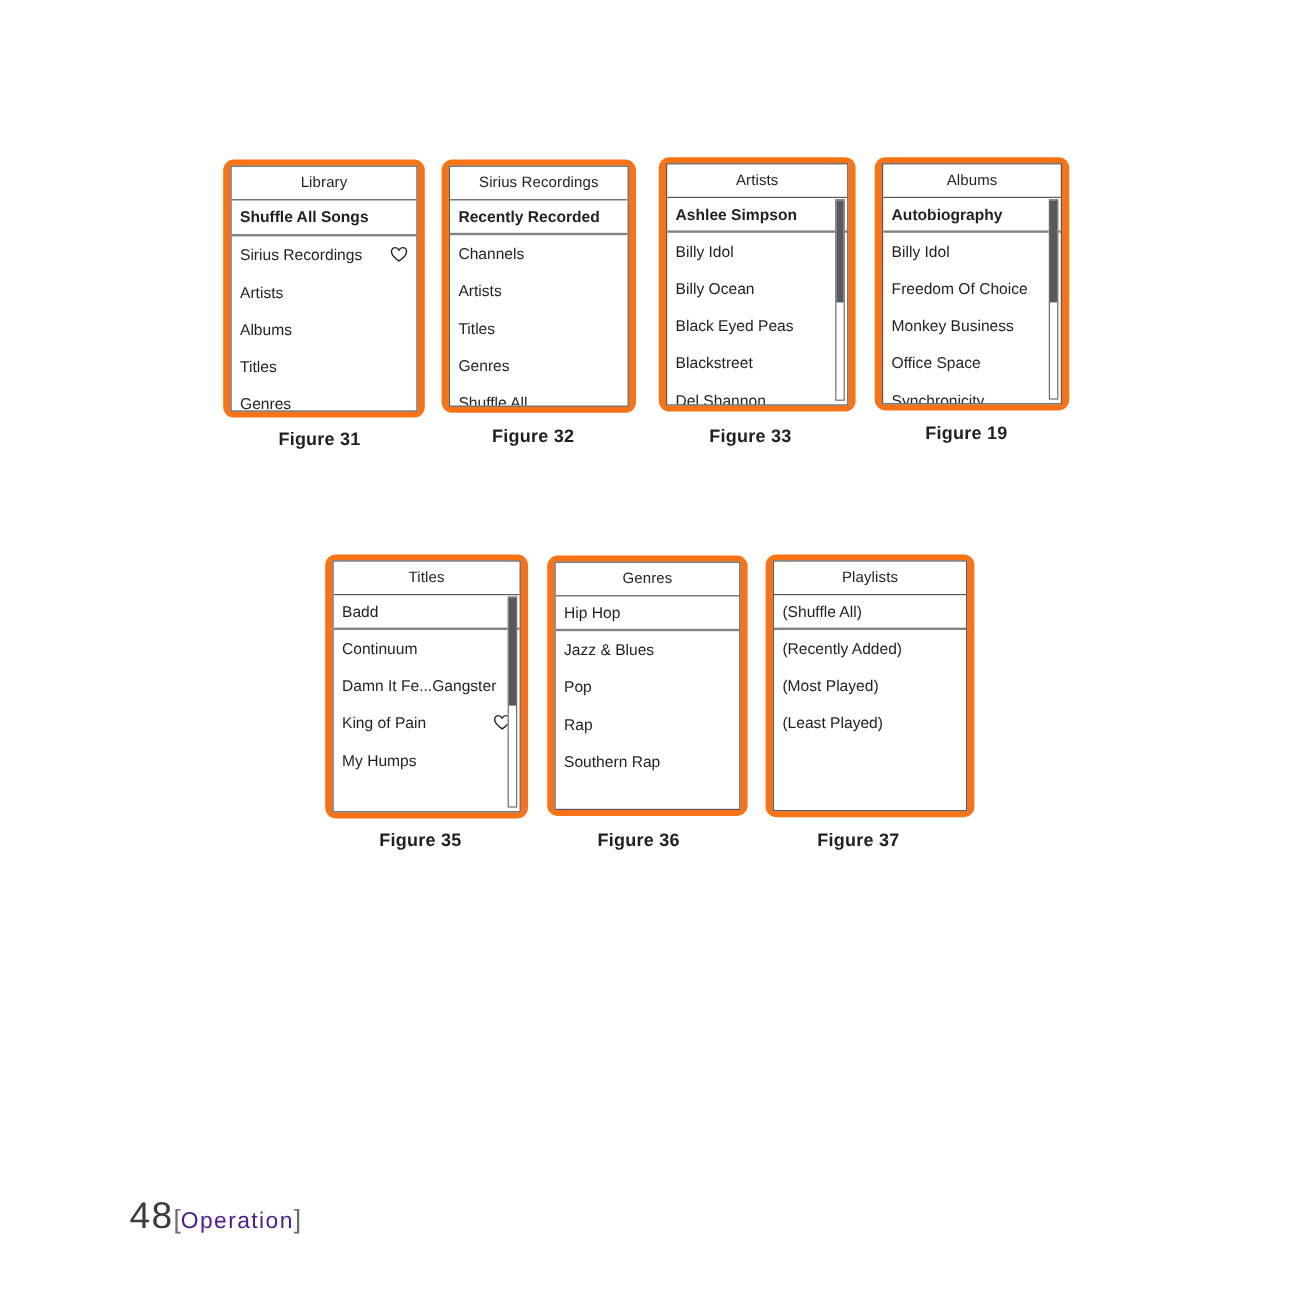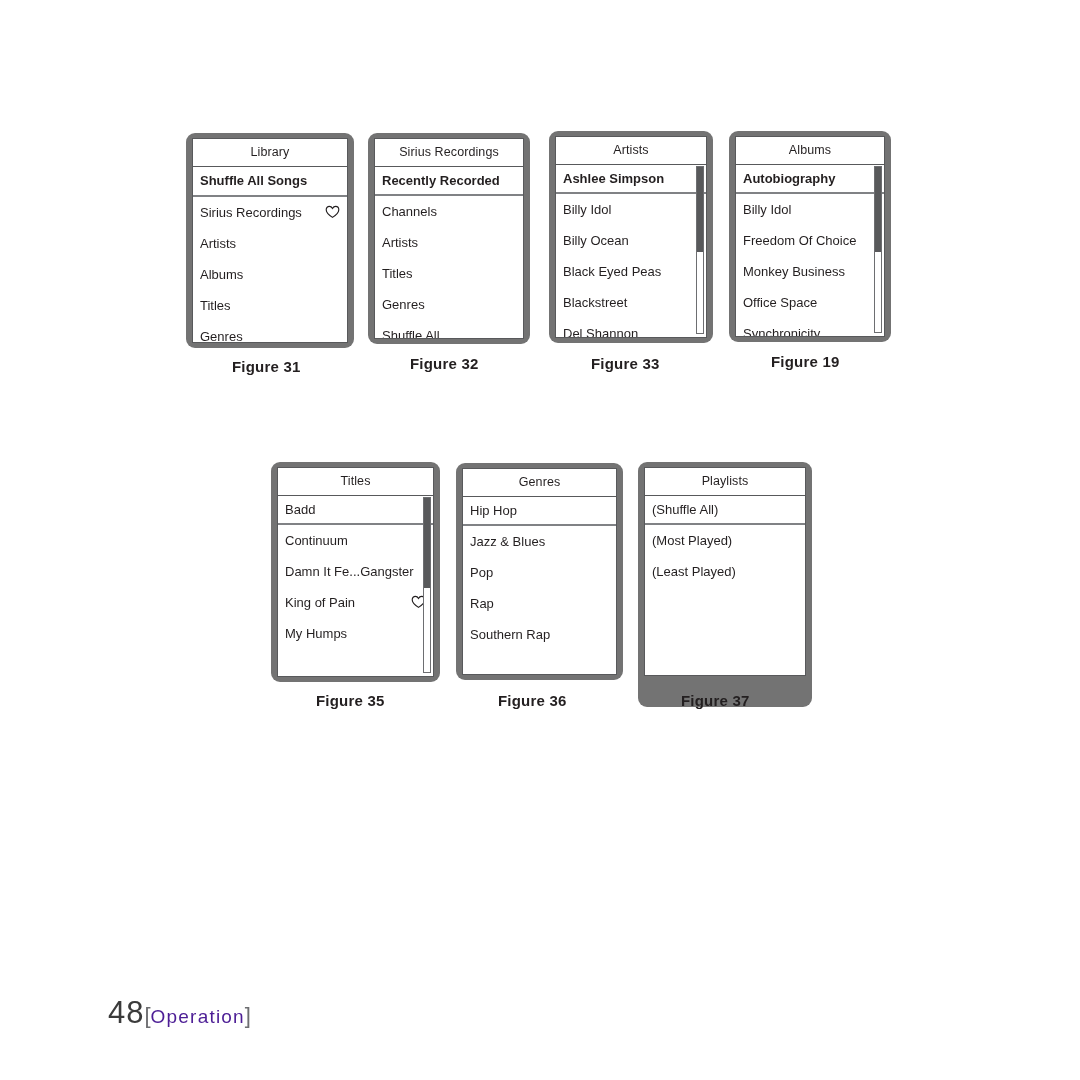--- a/index.html
+++ b/index.html
@@ -19,21 +19,21 @@
   }
 
   
   .fig {
     position: absolute;
   }
 
   
   .device {
     position: absolute;
-    background: #737373;
+    background: #f97316;
     border-radius: 9px;
     box-sizing: border-box;
   }
 
   
   .screen {
     position: absolute;
     background: #ffffff;
     border: 1.6px solid #58595b;
     box-sizing: border-box;
@@ -333,26 +333,29 @@
         <div class="row" style="height:31px;">
           <span class="label">Southern Rap</span>
         </div>
       </div>
     </div>
   </div>
   <div class="caption" style="left:498px; top:692px;">Figure 36</div>
 </div>
 
 <div class="fig">
-  <div class="device" style="left:638px; top:462px; width:174px; height:245px;">
+  <div class="device" style="left:638px; top:462px; width:174px; height:219px;">
     <div class="screen" style="left:6px; top:5px; width:162px; height:209px;">
       <div class="screen-title">Playlists</div>
       <div class="list">
         <div class="row selected thin-sel" style="height:29px;">
           <span class="label">(Shuffle All)</span>
+        </div>
+        <div class="row" style="height:31px;">
+          <span class="label">(Recently Added)</span>
         </div>
         <div class="row" style="height:31px;text-align:center;">
           <span class="label">(Most Played)</span>
         </div>
         <div class="row" style="height:31px;">
           <span class="label">(Least Played)</span>
         </div>
       </div>
     </div>
   </div>

